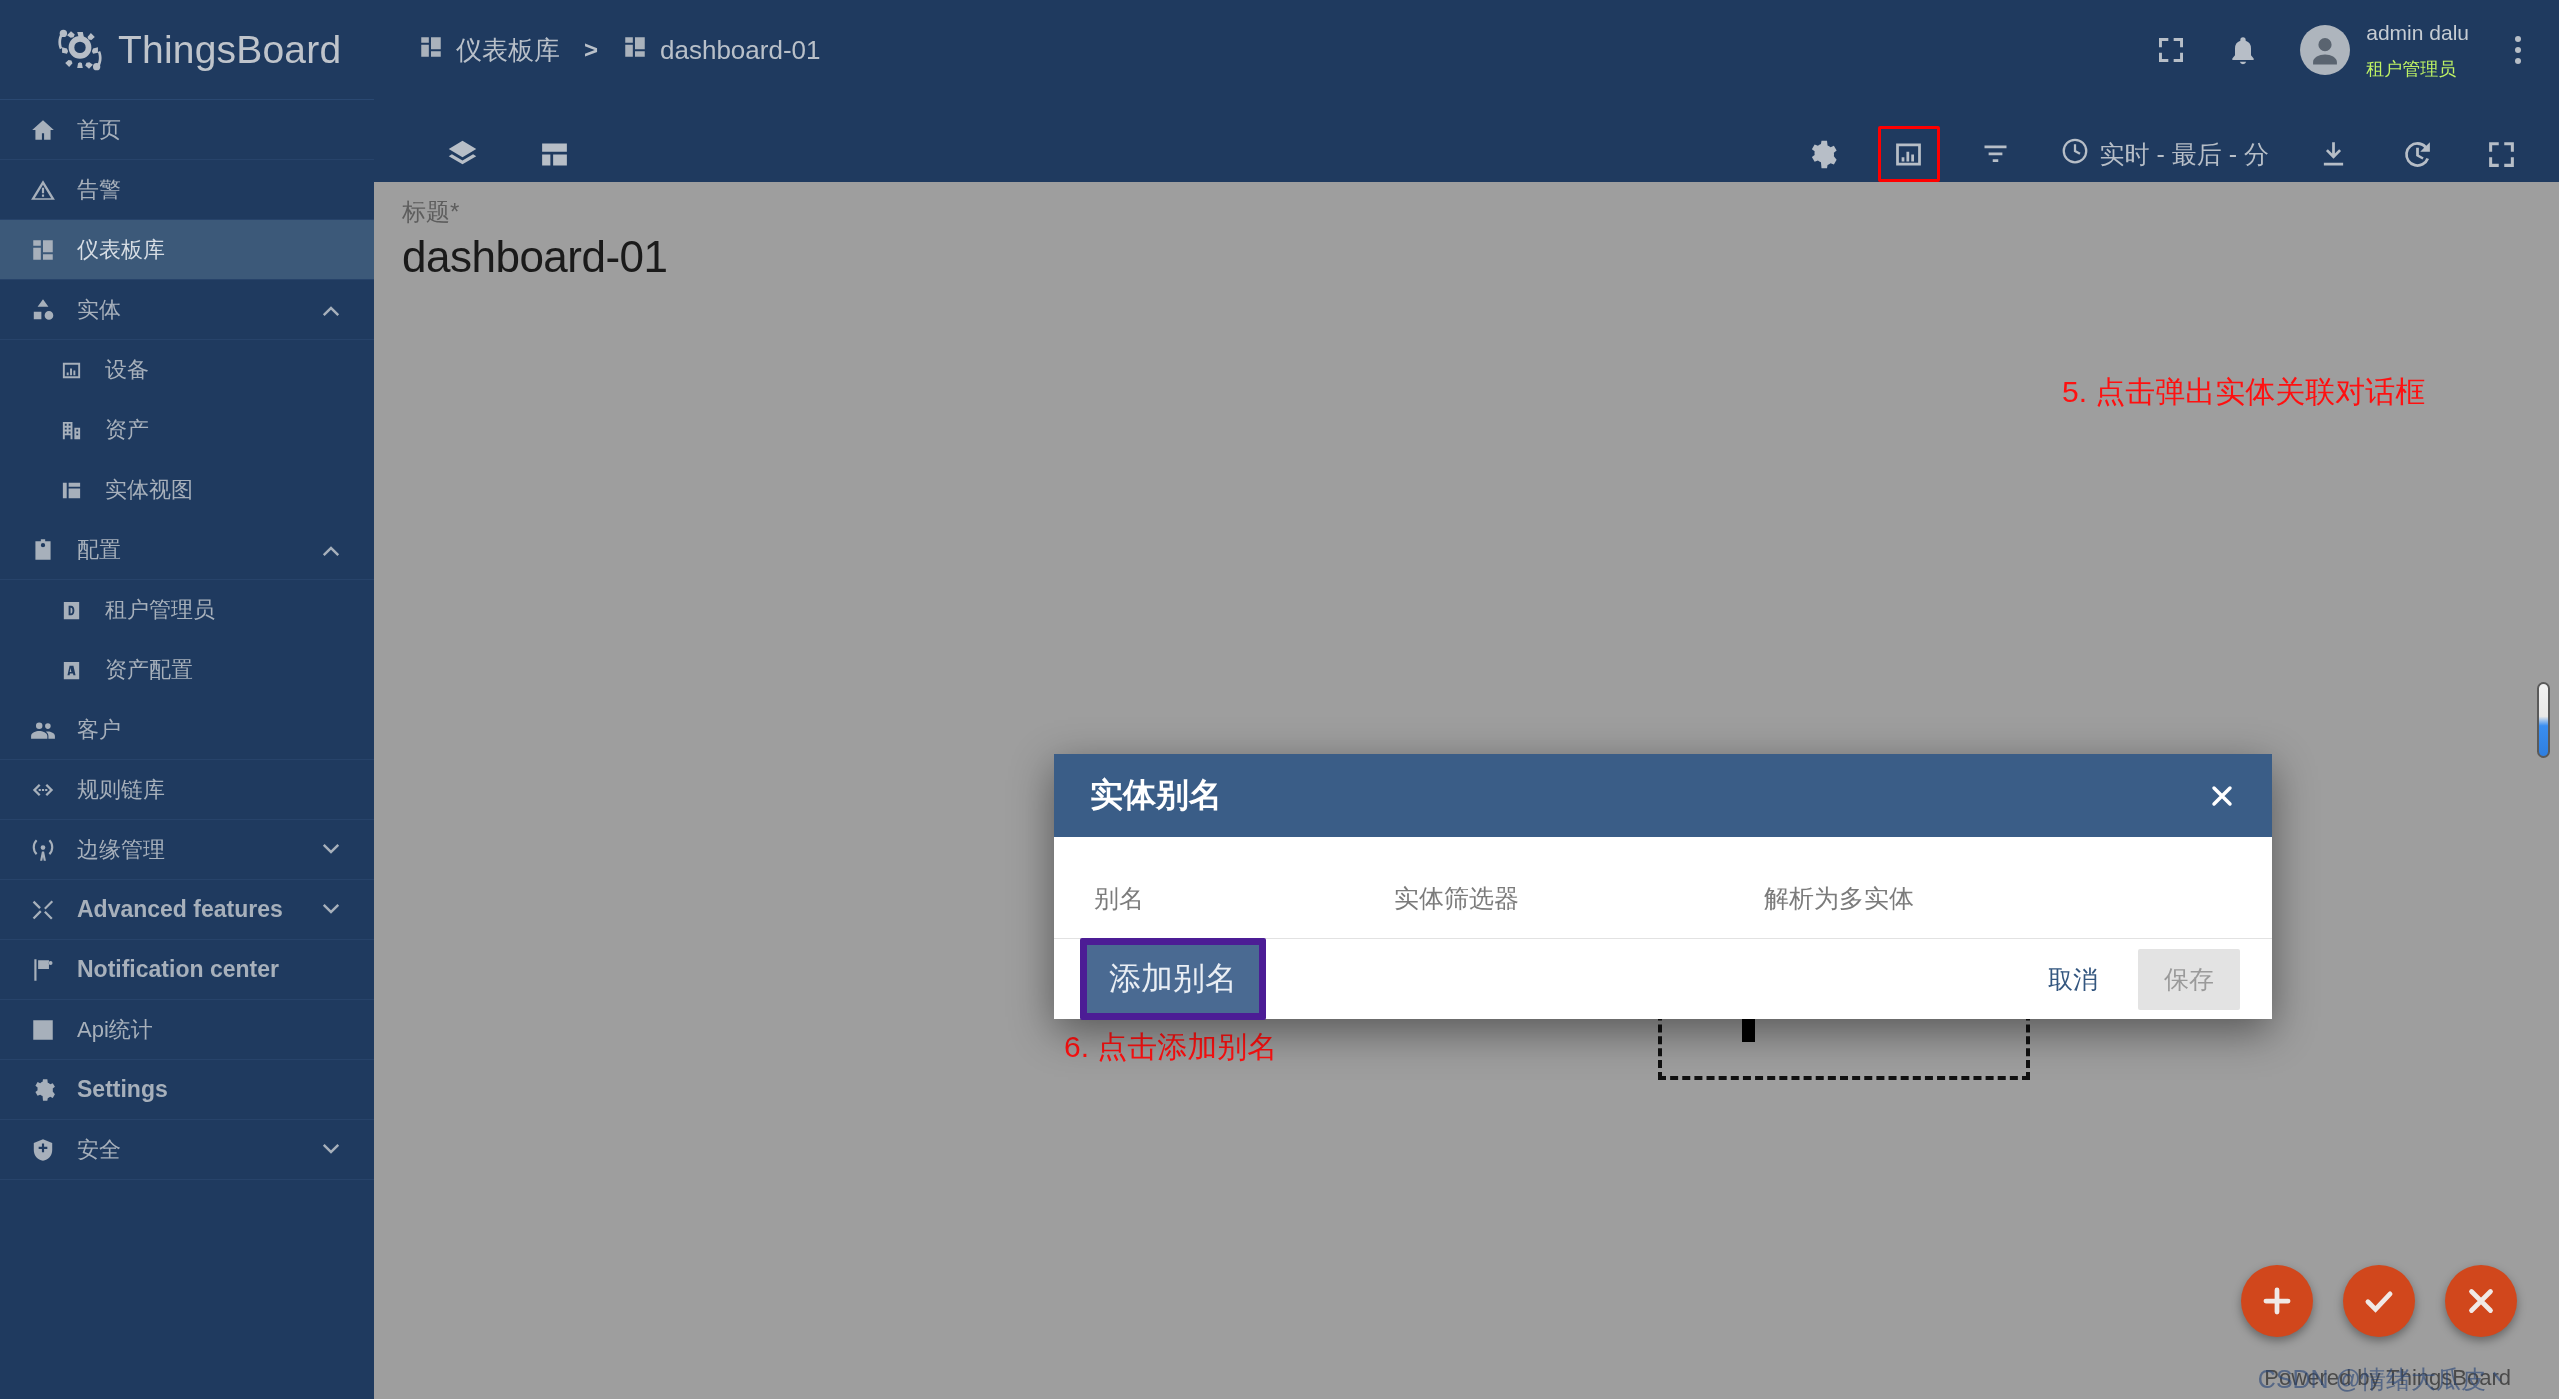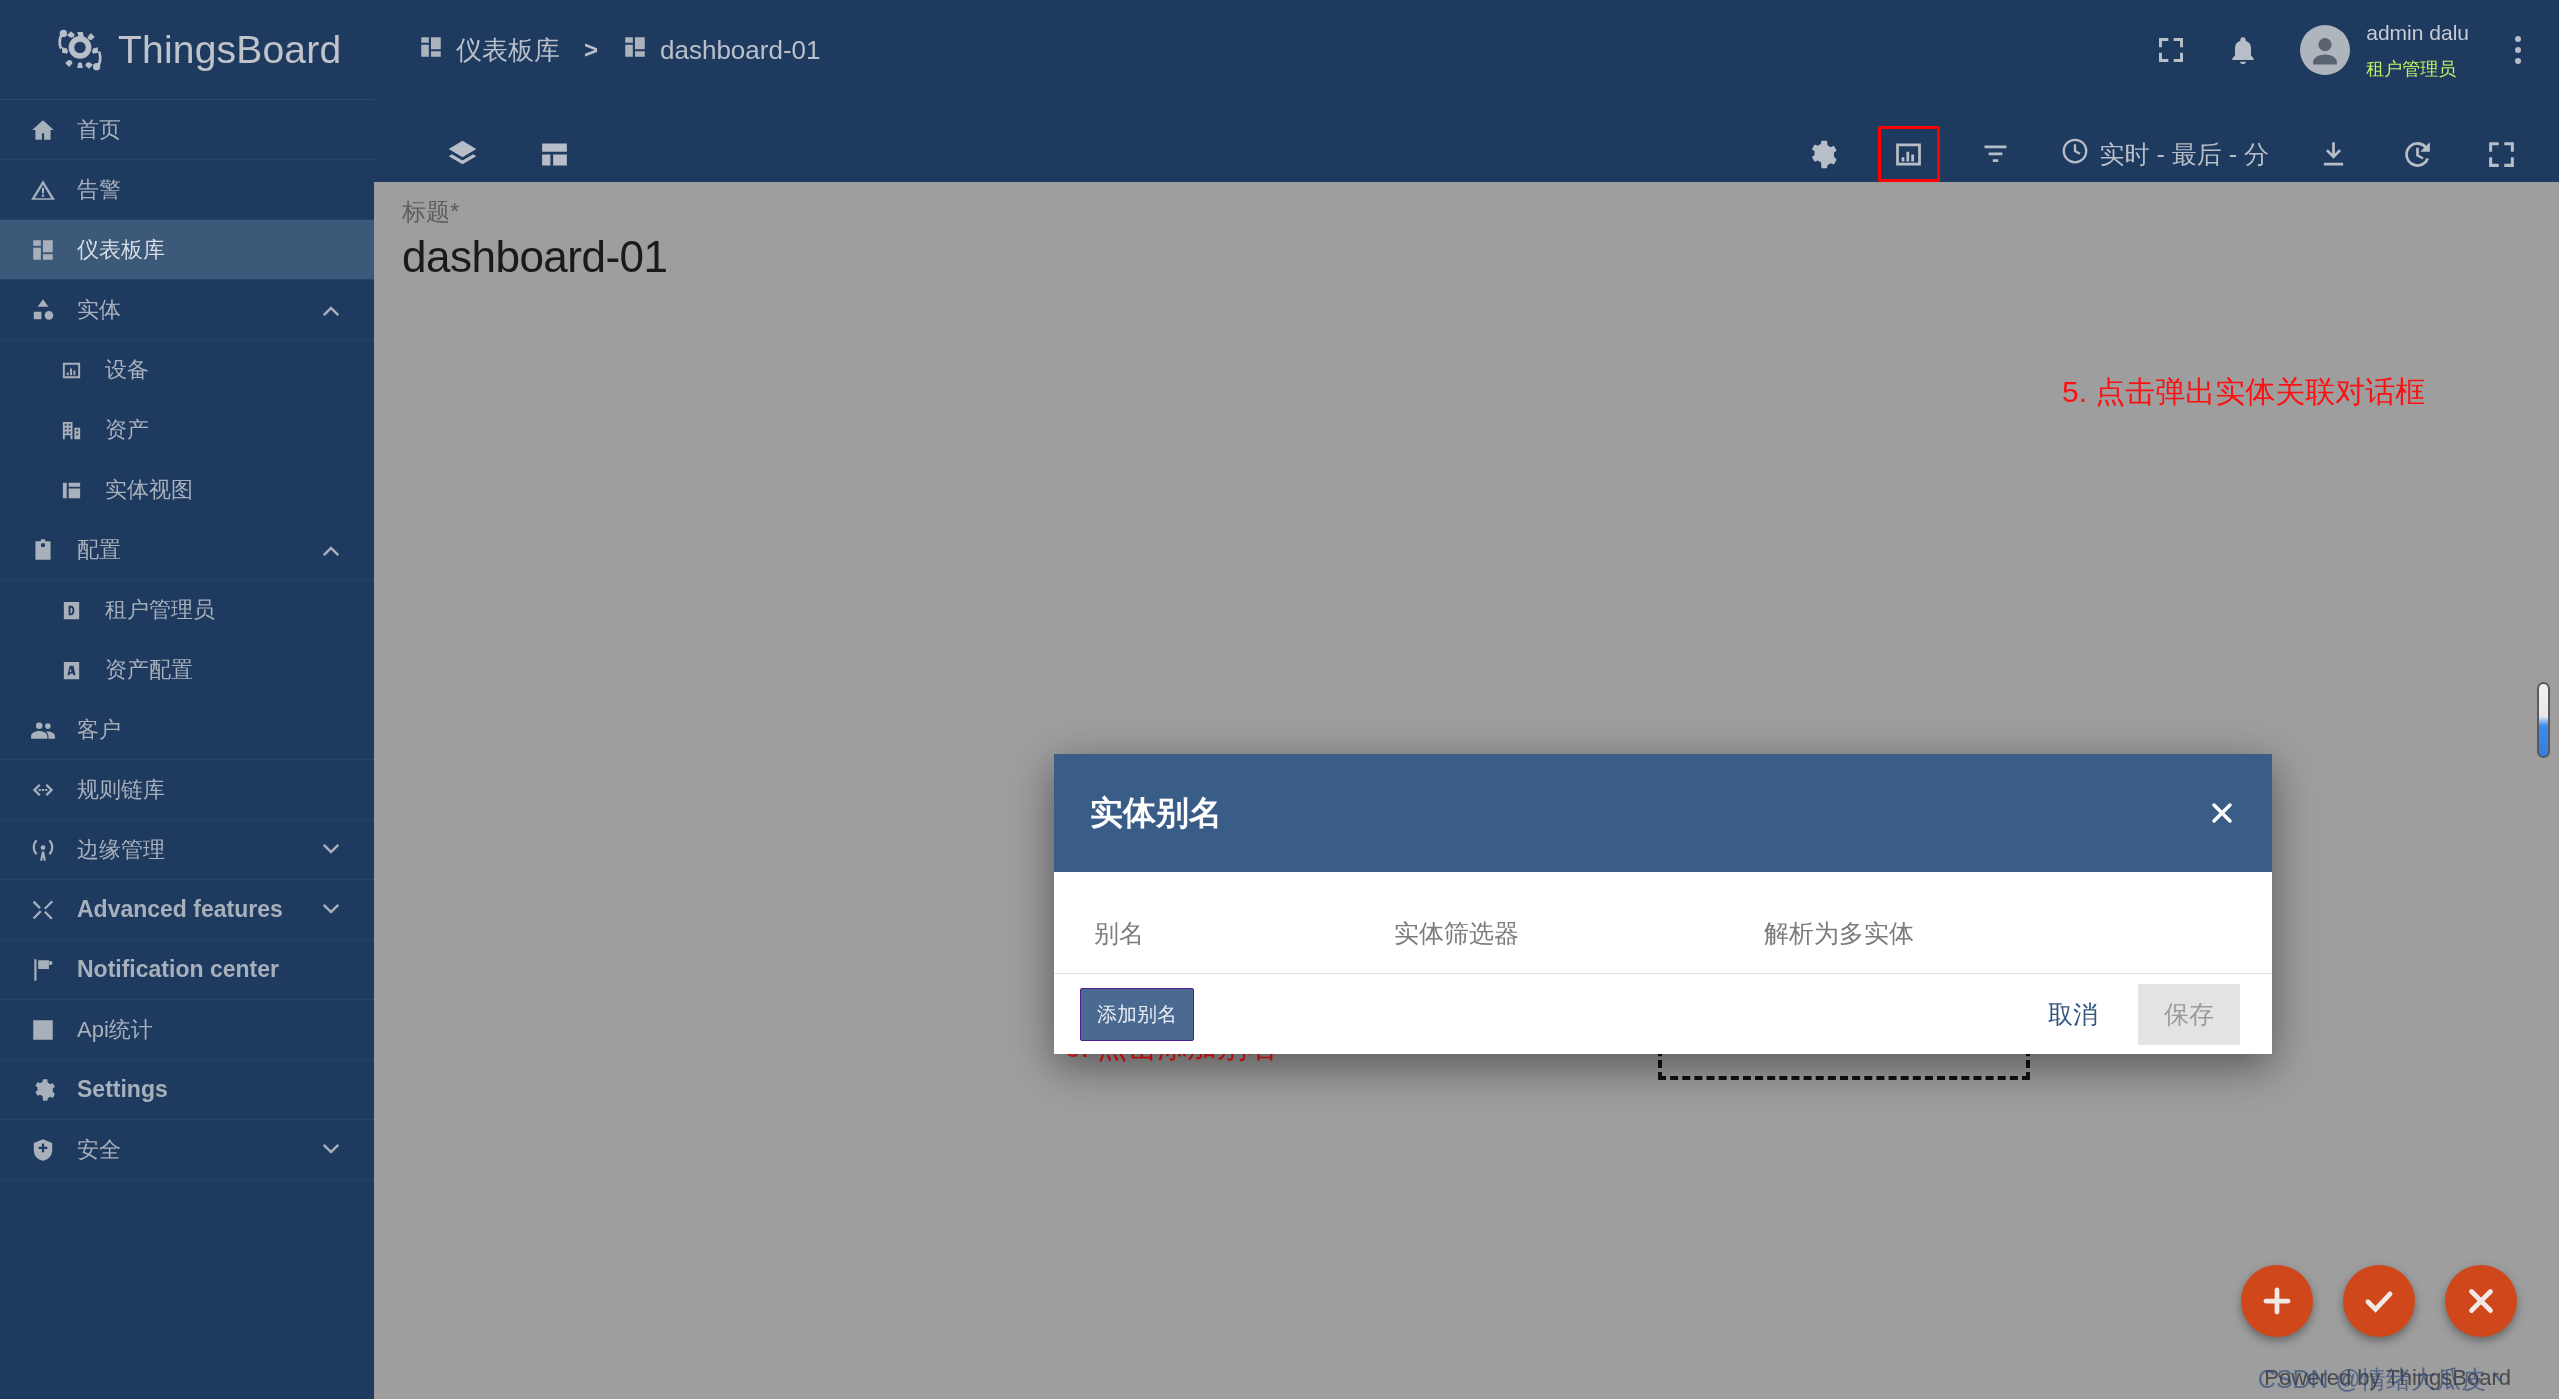--- a/index.html
+++ b/index.html
@@ -153,21 +153,21 @@
     position: absolute; right: 0; top: -2px;
     color: rgba(40,70,120,.62); font-size: 25px; white-space: nowrap;
   }
   .dialog {
     position: absolute; z-index: 50;
     left: 680px; top: 572px; width: 1218px;
     background: #fff;
     box-shadow: 0 12px 40px rgba(0,0,0,.45);
   }
   .dlg-head {
-    height: 118px; background: #3a5d87;
+    height: 83px; background: #3a5d87;
     display: flex; align-items: center; padding: 0 22px 0 36px;
   }
   .dlg-title { color: #fff; font-size: 33px; font-weight: 700; flex: 1 1 auto; }
   .dlg-close { width: 56px; height: 56px; display: flex; align-items: center; justify-content: center; cursor: pointer; }
   .dlg-close svg { width: 32px; height: 32px; stroke: #fff; stroke-width: 2.6; fill: none; stroke-linecap: round; }
 
   .dlg-body { padding: 0; }
   .alias-head {
     display: flex; align-items: center;
     height: 80px; padding: 0 40px;
@@ -179,23 +179,23 @@
   .ah-filter { width: 370px; }
   .ah-multi { width: 330px; }
 
   .dlg-foot {
     display: flex; align-items: center;
     height: 80px; padding: 0 32px 0 26px;
     gap: 18px;
   }
   .add-alias {
     background: #4a6a92; color: #e9eef4;
-    border: 1px solid #4c1d95;
-    font-size: 20px; font-family: inherit;
-    padding: 12px 16px; cursor: pointer;
+    border: 7px solid #4c1d95;
+    font-size: 32px; font-family: inherit;
+    padding: 12px 22px; cursor: pointer;
     border-radius: 2px;
   }
   .foot-spacer { flex: 1 1 auto; }
   .btn-cancel {
     background: transparent; border: none;
     color: #33567f; font-size: 25px; font-family: inherit;
     padding: 12px 22px; cursor: pointer;
   }
   .btn-save {
     background: #e3e3e3; border: none;

